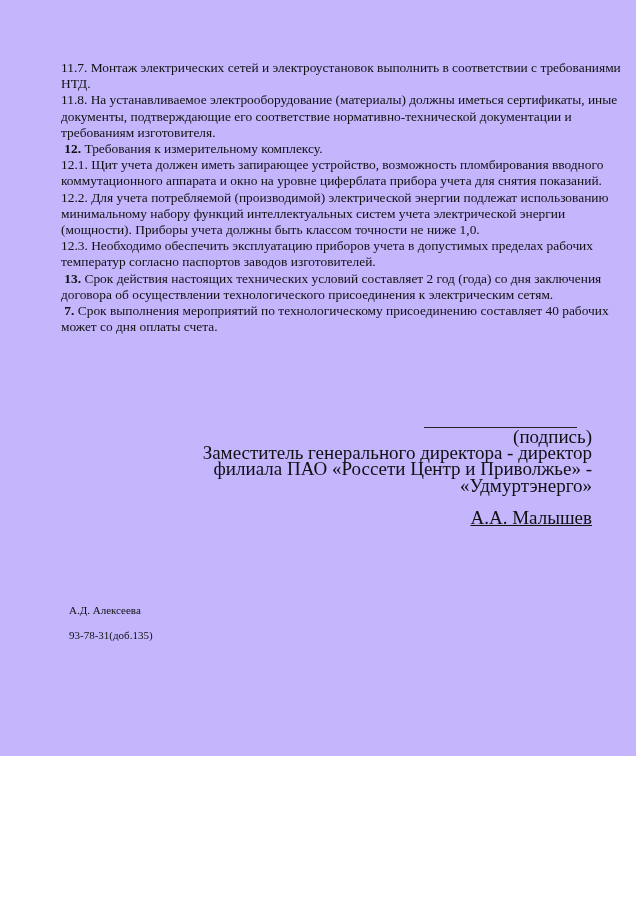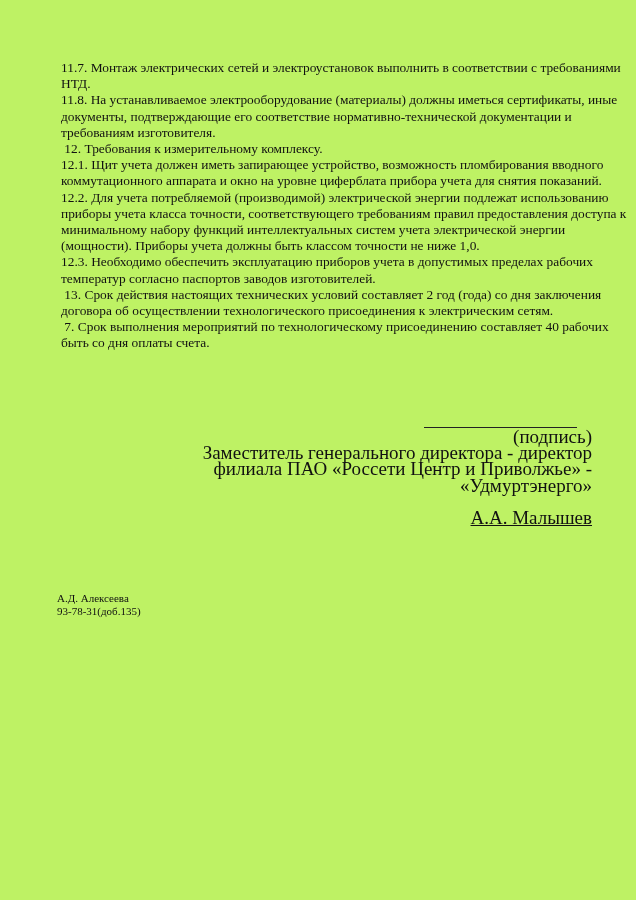--- a/index.html
+++ b/index.html
@@ -1,30 +1,30 @@
 <!DOCTYPE html>
 <html><head>
 <meta charset="utf-8">
 <style>
   html, body { margin: 0; padding: 0; background: #ffffff; }
   body { width: 636px; height: 900px; position: relative; overflow: hidden;
          font-family: "Liberation Serif", "DejaVu Serif", serif; color: #111; }
-  .page { position: absolute; left: 0; top: 0; width: 636px; height: 900px; background: #bef264; }
+  .page { position: absolute; left: 0; top: 0; width: 636px; height: 756px; background: #c4b5fd; }
   .body-text { position: absolute; left: 61px; top: 60px; width: 572px;
                font-size: 13.4px; line-height: 16.2px; }
   .body-text p { margin: 0; white-space: nowrap; }
-  .body-text b { font-weight: normal; }
+  .body-text b { font-weight: bold; }
   .sig { position: absolute; right: 44px; top: 413px; text-align: right;
          font-size: 19px; line-height: 16.2px; }
   .sig-line { position: absolute; left: 424px; top: 427px; width: 153px; height: 0;
               border-top: 1px solid #222; }
   .sig p { margin: 0; white-space: nowrap; }
   .sig .name { margin-top: 16px; text-decoration: underline; }
   .executor { position: absolute; left: 57px; top: 592px; font-size: 11px; line-height: 13px; }
-  .executor p { margin: 0; white-space: nowrap; }
+  .executor p { margin: 12px; white-space: nowrap; }
 </style>
 </head>
 <body>
 
 <div class="page">
 
   <div class="body-text">
     <div>
       <p>11.7. Монтаж электрических сетей и электроустановок выполнить в соответствии с требованиями</p>
       <p>НТД.</p>
@@ -36,35 +36,34 @@
     </div>
     <div>
       <p>&nbsp;<b>12.</b> <span>Требования к измерительному комплексу.</span></p>
     </div>
     <div>
       <p>12.1. Щит учета должен иметь запирающее устройство, возможность пломбирования вводного</p>
       <p>коммутационного аппарата и окно на уровне циферблата прибора учета для снятия показаний.</p>
     </div>
     <div>
       <p>12.2. Для учета потребляемой (производимой) электрической энергии подлежат использованию</p>
-      <p>приборы учета класса точности, соответствующего требованиям правил предоставления доступа к</p>
       <p>минимальному набору функций интеллектуальных систем учета электрической энергии</p>
       <p>(мощности). Приборы учета должны быть классом точности не ниже 1,0.</p>
     </div>
     <div>
       <p>12.3. Необходимо обеспечить эксплуатацию приборов учета в допустимых пределах рабочих</p>
       <p>температур согласно паспортов заводов изготовителей.</p>
     </div>
     <div>
       <p>&nbsp;<b>13.</b> <span>Срок действия настоящих технических условий составляет 2 год (года) со дня  заключения</span></p>
       <p>договора об осуществлении технологического присоединения к электрическим сетям.</p>
     </div>
     <div>
       <p>&nbsp;<b>7.</b> <span>Срок выполнения мероприятий по технологическому присоединению составляет 40 рабочих</span></p>
-      <p>быть со дня оплаты счета.</p>
+      <p>может со дня оплаты счета.</p>
     </div>
   </div>
 
   <div class="sig-line"></div>
   <div class="sig">
     <p style="margin-top:16px;">(подпись)</p>
     <p>Заместитель генерального  директора - директор</p>
     <p>филиала ПАО «Россети Центр и Приволжье» -</p>
     <p>«Удмуртэнерго»</p>
     <p class="name">А.А. Малышев</p>

